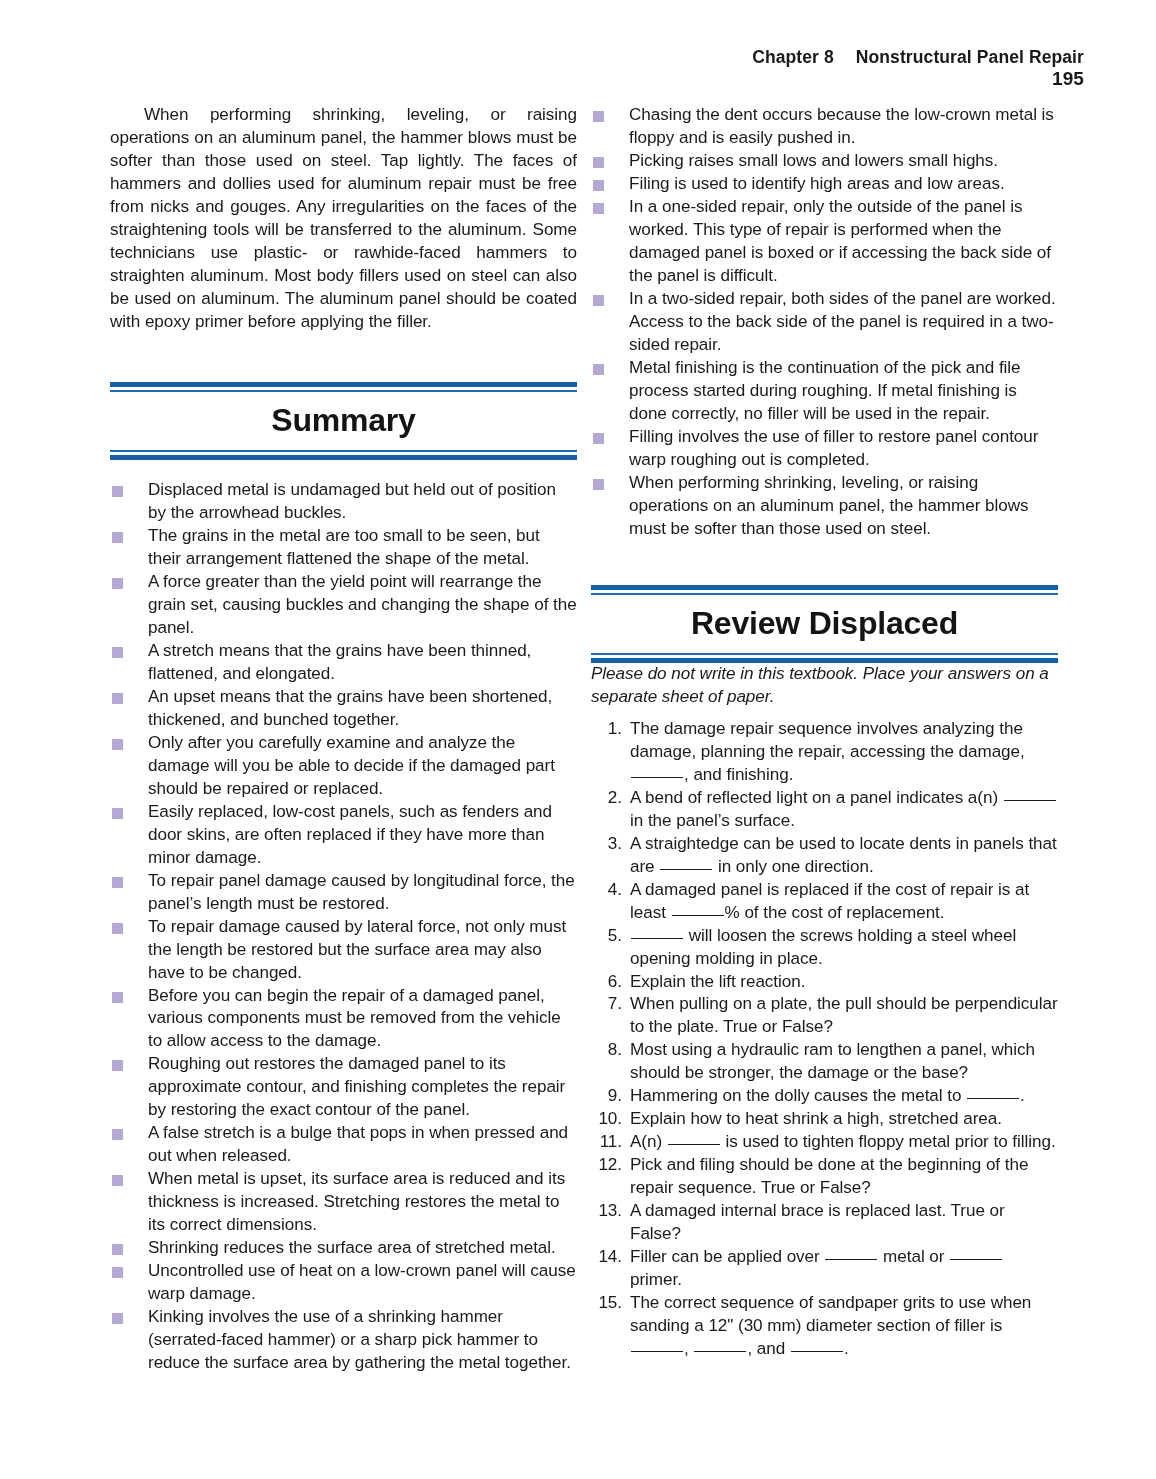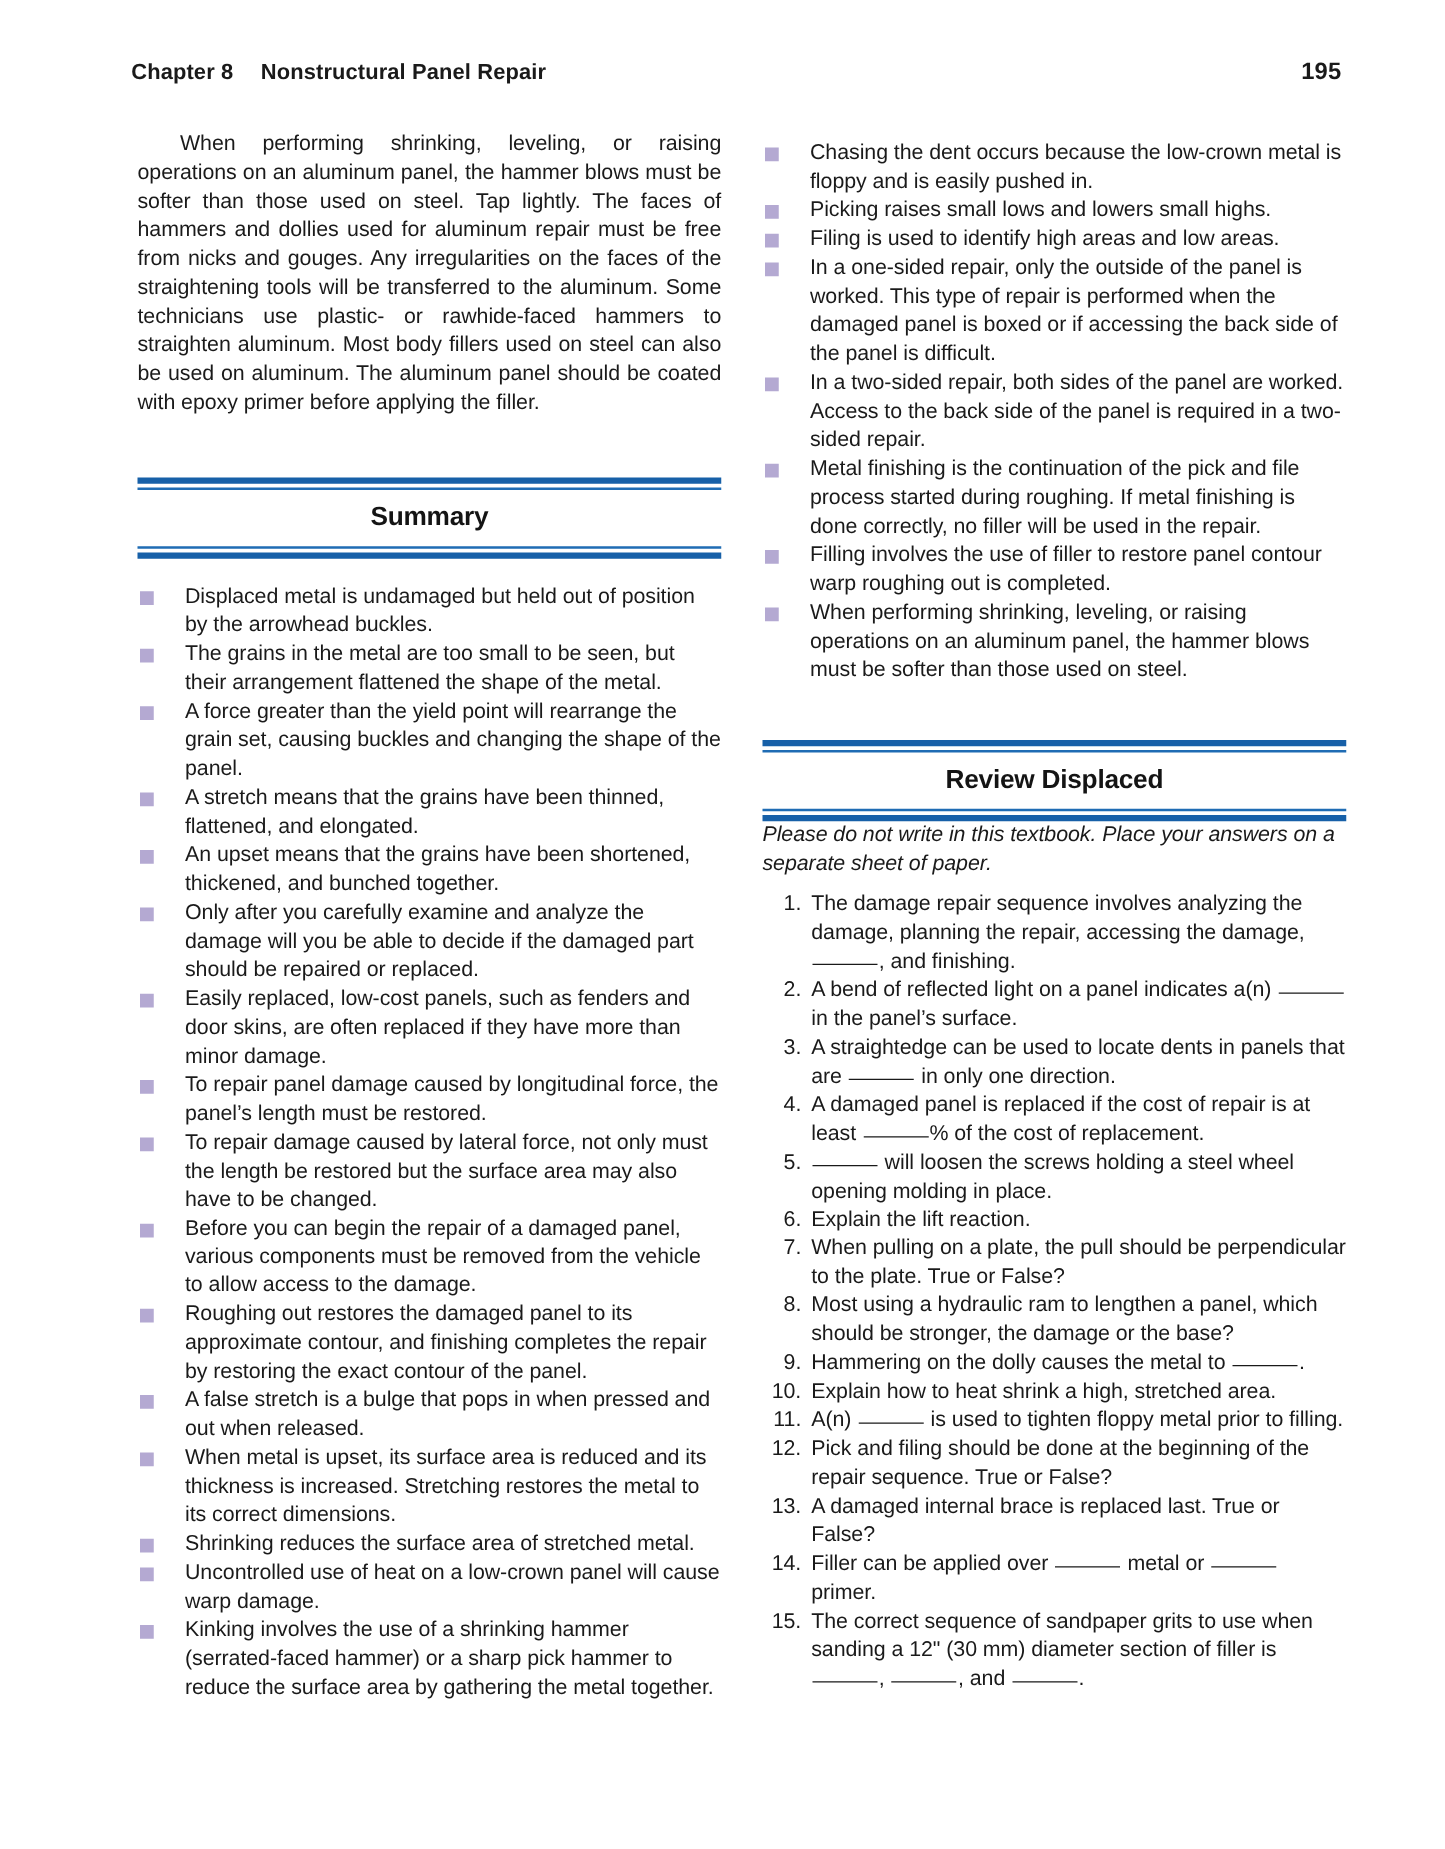--- a/index.html
+++ b/index.html
@@ -18,46 +18,46 @@
   .page {
     position: absolute;
     left: 0; top: 0;
     width: 1156px;
     height: 1479px;
   }
 
   
   .running-head {
     position: absolute;
-    left: 105px;
+    left: 116px;
     top: 47px;
     width: 968px;
     display: flex;
-    align-items: flex-start;
+    align-items: flex-end;
     justify-content: space-between;
     font-size: 17.5px;
     font-weight: bold;
     letter-spacing: 0.1px;
+    flex-direction: column;
   }
   .running-head .rh-left {
     display: flex;
     align-items: baseline;
   }
   .rh-chapter { margin-right: 22px; }
   .rh-folio { font-size: 19px; font-weight: bold; }
 
   
   .columns {
     position: absolute;
     left: 110px;
     top: 104px;
     width: 968px;
     display: flex;
-    gap: 33px;
-    align-items: center;
+    gap: 14px;
   }
   .col {
     width: 467px;
   }
 
   
   p.body-para {
     margin: 0;
     font-size: 17.1px;
     line-height: 1.345;
@@ -79,21 +79,21 @@
     height: 5px;
     background: #1760a8;
   }
   .rule-thin {
     height: 2px;
     background: #1f6cb4;
   }
   .rule-gap-a { height: 3px; }
   .rule-gap-b { height: 3px; }
   .section-title {
-    font-size: 21px;
+    font-size: 32px;
     font-weight: bold;
     text-align: center;
     letter-spacing: -0.2px;
     padding: 10px 0 11px 0;
     color: #141414;
   }
 
   
   ul.bullets {
     list-style: none;

